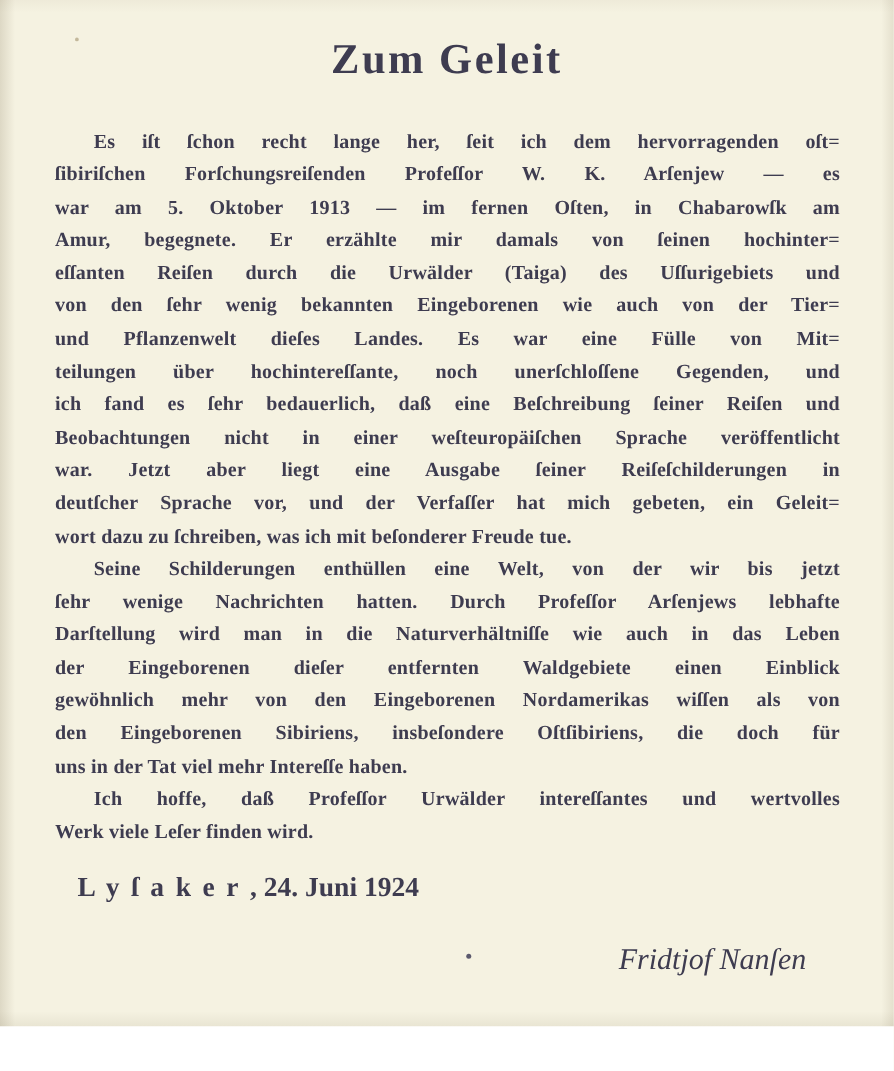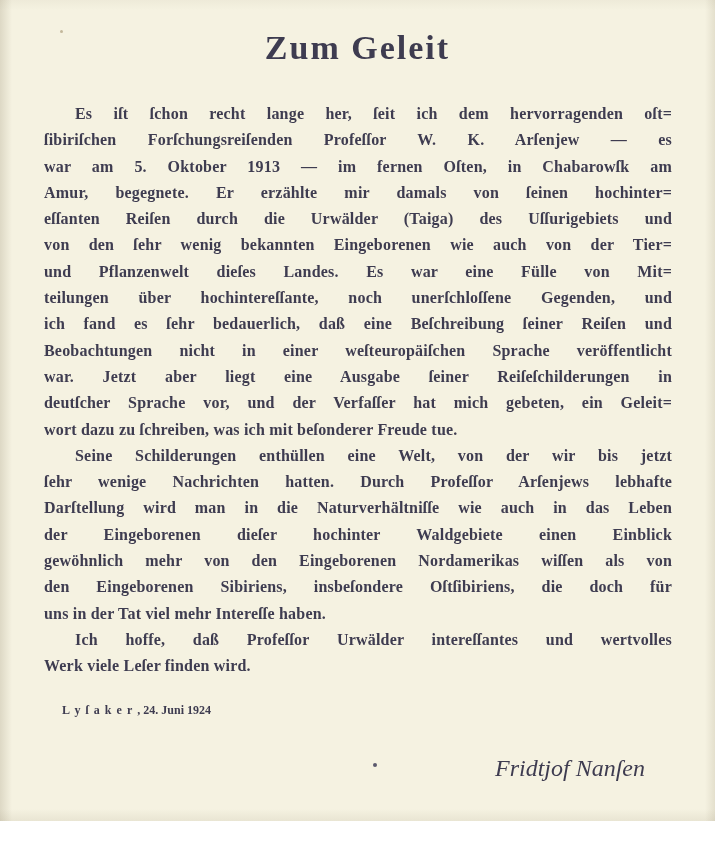--- a/index.html
+++ b/index.html
@@ -41,21 +41,21 @@
     text-align: justify;
     text-align-last: justify;
     text-justify: inter-word;
     letter-spacing: 0.2px;
   }
   .line.first { padding-left: 31px; }
   .line.last  { text-align-last: left; font-family: Liberation Serif, serif; }
   .dateline {
     margin-top: 16px;
     padding-left: 18px;
-    font-size: 12px;
+    font-size: 22px;
     font-weight: bold;
     line-height: 28px;
   }
   .dateline .place { letter-spacing: 0.42em; }
   .signature {
     margin-top: 28px;
     margin-right: 27px;
     font-size: 24px;
     font-weight: normal;
     line-height: 33px;
@@ -105,21 +105,21 @@
       <div class="line">Beobachtungen nicht in einer weſteuropäiſchen Sprache veröffentlicht</div>
       <div class="line">war.  Jetzt aber liegt eine Ausgabe ſeiner Reiſeſchilderungen in</div>
       <div class="line">deutſcher Sprache vor, und der Verfaſſer hat mich gebeten,  ein Geleit=</div>
       <div class="line last">wort dazu zu ſchreiben, was ich mit beſonderer Freude tue.</div>
     </section>
 
     <section class="para">
       <div class="line first">Seine Schilderungen enthüllen eine Welt, von der wir bis jetzt</div>
       <div class="line">ſehr wenige Nachrichten hatten.  Durch Profeſſor Arſenjews lebhafte</div>
       <div class="line">Darſtellung wird man in die Naturverhältniſſe wie auch in das Leben</div>
-      <div class="line">der Eingeborenen dieſer hochinter Waldgebiete einen Einblick</div>
+      <div class="line">der Eingeborenen dieſer entfernten Waldgebiete einen Einblick</div>
       <div class="line">gewöhnlich mehr von den Eingeborenen Nordamerikas wiſſen als von</div>
       <div class="line">den Eingeborenen Sibiriens, insbeſondere Oſtſibiriens, die doch für</div>
       <div class="line last">uns in der Tat viel mehr Intereſſe haben.</div>
     </section>
 
     <section class="para">
       <div class="line first">Ich hoffe, daß Profeſſor Urwälder intereſſantes und wertvolles</div>
       <div class="line last">Werk viele Leſer finden wird.</div>
     </section>
 

